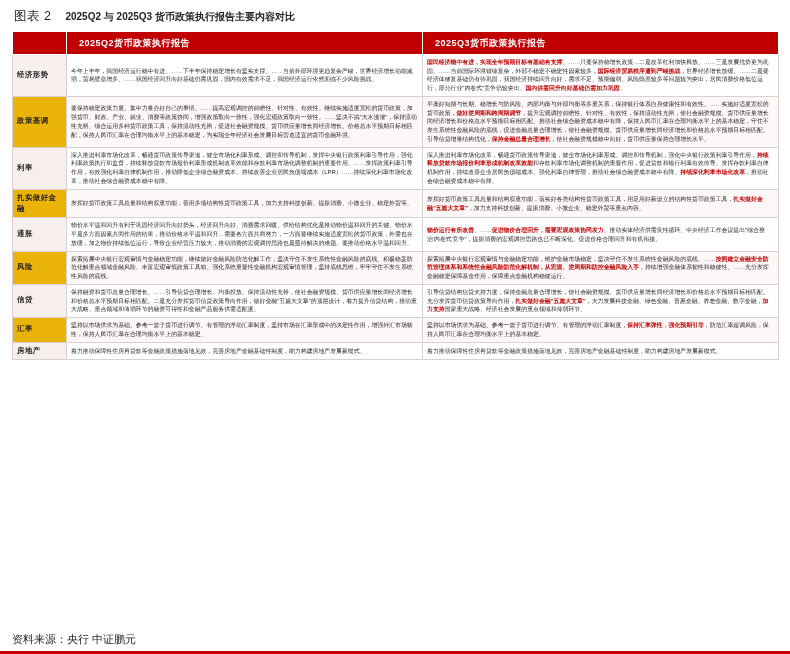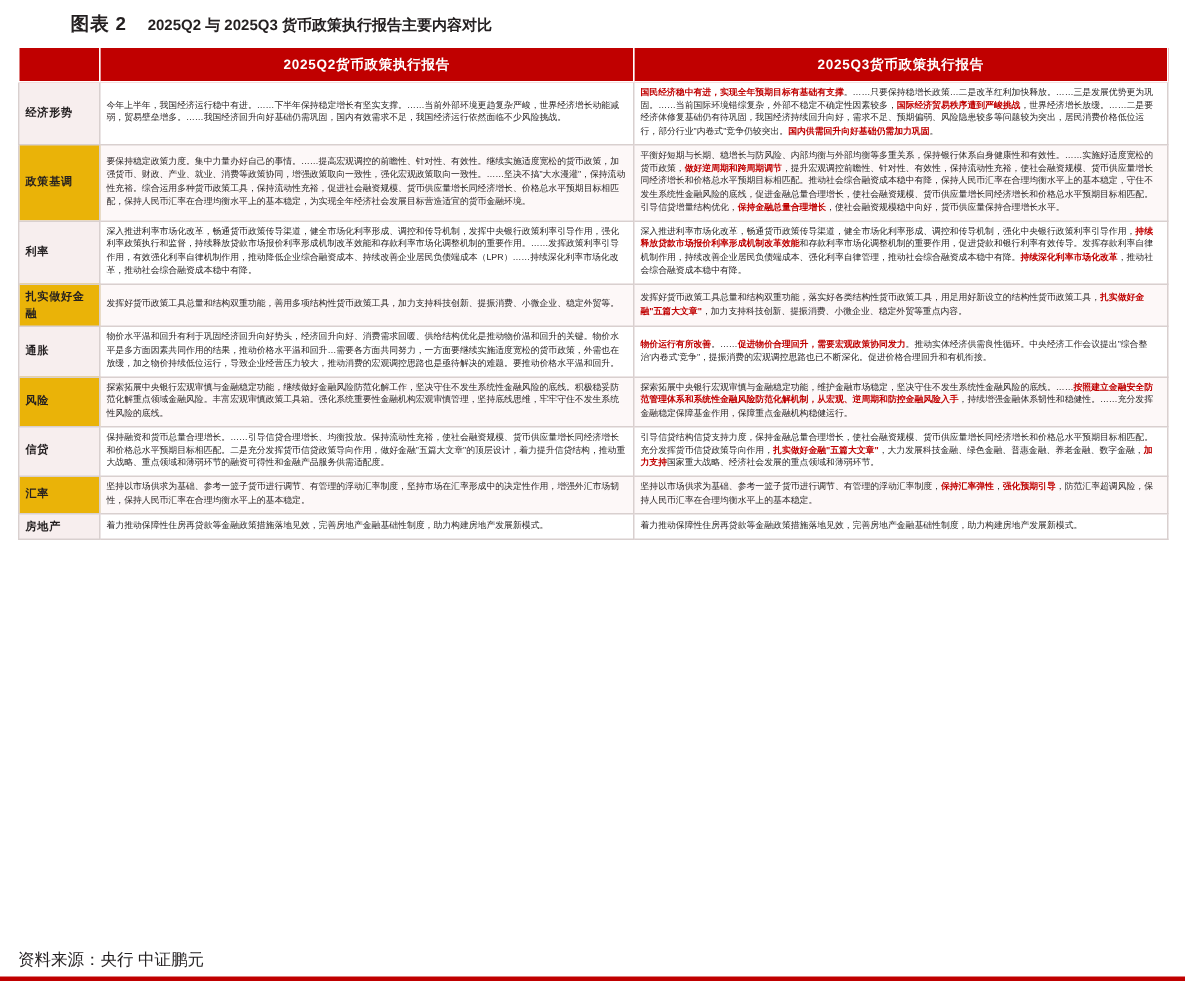--- a/index.html
+++ b/index.html
@@ -5,29 +5,29 @@
   html,body{margin:0;padding:0;}
   body{
     width:790px;height:654px;
     background:#ffffff;
     font-family:"Liberation Sans","DejaVu Sans",sans-serif;
     color:#231f20;
     overflow:hidden;
   }
   .page{position:relative;width:790px;height:654px;box-sizing:border-box;padding:0 12px;}
   .title-row{display:flex;align-items:baseline;padding:8px 0 6px 2px;}
-  .title-tag{font-size:12.5px;font-weight:bold;color:#231f20;letter-spacing:0.5px;margin-left:33px;}
+  .title-tag{font-size:12.5px;font-weight:normal;color:#231f20;letter-spacing:0.5px;}
   .title-text{font-size:10px;font-weight:bold;color:#231f20;margin-left:14px;}
   table{border-collapse:collapse;width:766px;table-layout:fixed;}
   col.c0{width:54px;}
   col.c1{width:356px;}
   col.c2{width:356px;}
   thead th{
     background:#c00000;color:#ffffff;font-size:9px;font-weight:bold;
-    height:18px;border:1px solid #ffffff;padding:2px 12px;text-align:center;
+    height:18px;border:1px solid #ffffff;padding:2px 12px;text-align:left;
     letter-spacing:0.5px;
   }
   thead th.blank{background:#c00000;border-left:none;}
   tbody td{
     border:1px solid #d9d0cf;
     vertical-align:middle;
     font-size:5.9px;
     line-height:1.48;
     padding:3px 4px;
     color:#2a2526;

